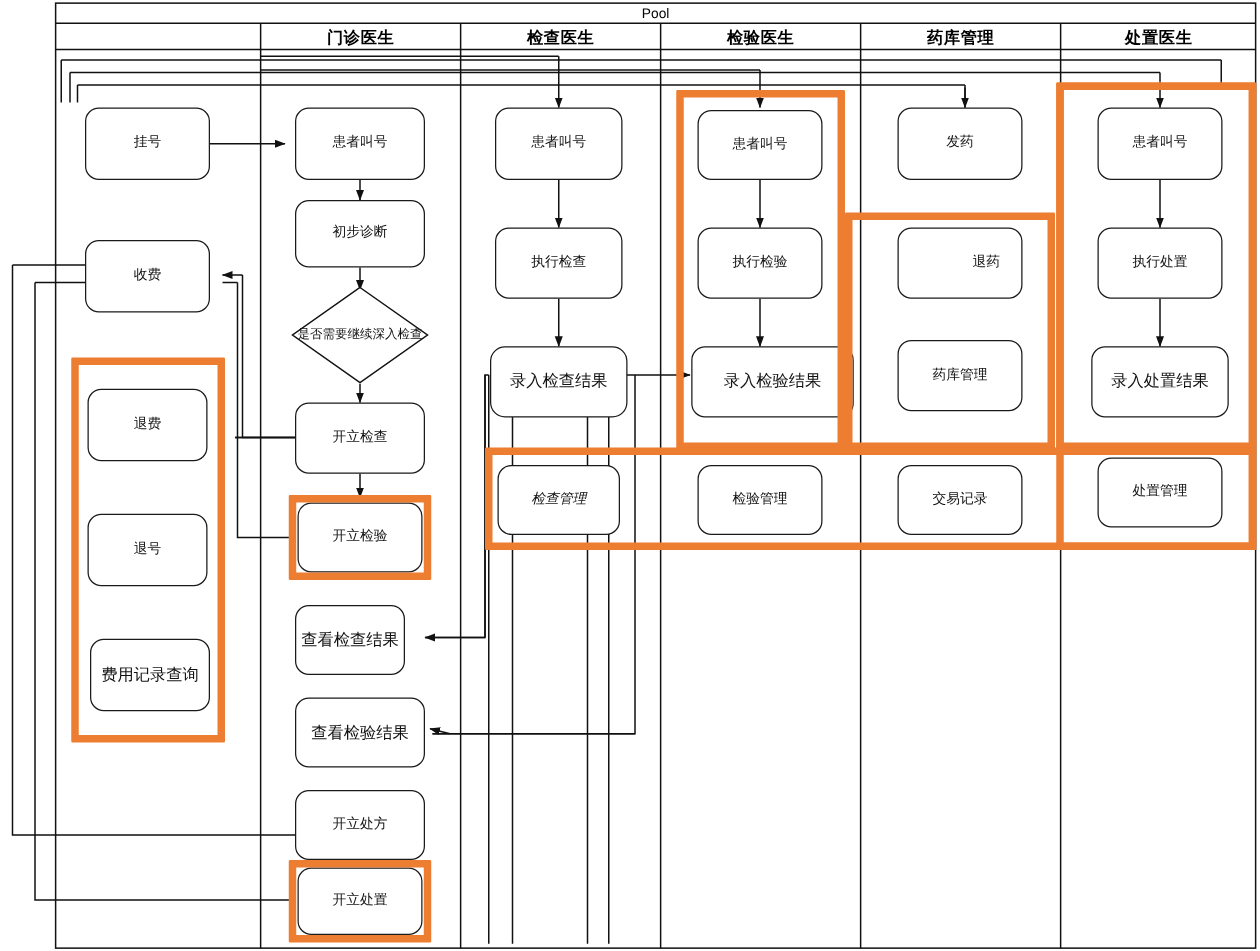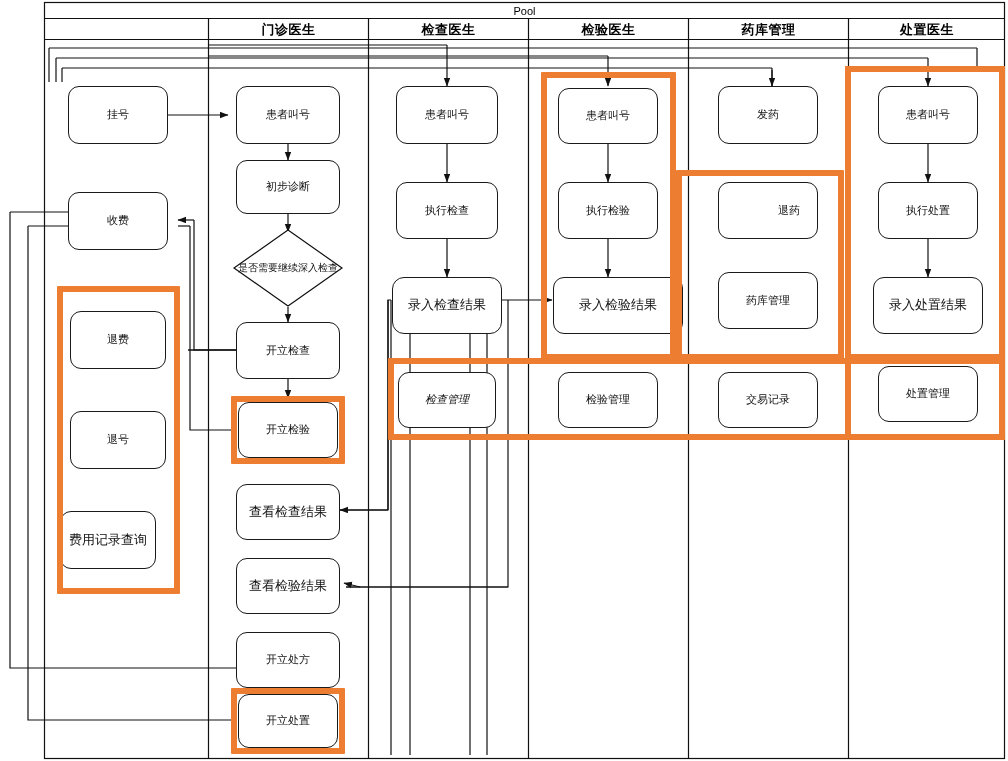--- a/index.html
+++ b/index.html
@@ -134,35 +134,35 @@
   <div class="lane-title" style="left:209px;top:19px;width:159px;height:21px;">门诊医生</div>
   <div class="lane-title" style="left:369px;top:19px;width:159px;height:21px;">检查医生</div>
   <div class="lane-title" style="left:529px;top:19px;width:159px;height:21px;">检验医生</div>
   <div class="lane-title" style="left:689px;top:19px;width:159px;height:21px;">药库管理</div>
   <div class="lane-title" style="left:849px;top:19px;width:156px;height:21px;">处置医生</div>
 
   <div class="node" style="left:68px;top:86px;width:100px;height:58px;">挂号</div>
   <div class="node" style="left:68px;top:192px;width:100px;height:58px;">收费</div>
   <div class="node" style="left:70px;top:311px;width:96px;height:58px;">退费</div>
   <div class="node" style="left:70px;top:411px;width:96px;height:58px;">退号</div>
-  <div class="node small" style="left:60px;top:511px;width:96px;height:58px;">费用记录查询</div>
+  <div class="node small" style="left:72px;top:511px;width:96px;height:58px;">费用记录查询</div>
 
   <div class="node" style="left:236px;top:86px;width:104px;height:58px;">患者叫号</div>
   <div class="node" style="left:236px;top:160px;width:104px;height:54px;">初步诊断</div>
 
   <div class="diamond-wrap" style="left:232px;top:228px;width:112px;height:80px;">
     <svg width="112" height="80" viewBox="0 0 112 80">
       <polygon points="56,2 110,40 56,78 2,40" fill="#fff" stroke="#111" stroke-width="1.2"></polygon>
     </svg>
     <div class="diamond-label">是否需要继续深入检查</div>
   </div>
 
   <div class="node" style="left:236px;top:322px;width:104px;height:57px;">开立检查</div>
   <div class="node" style="left:238px;top:402px;width:100px;height:56px;">开立检验</div>
-  <div class="node small" style="left:236px;top:484px;width:104px;height:56px;">查看检查结果</div>
+  <div class="node small" style="left:236px;top:484px;width:88px;height:56px;">查看检查结果</div>
   <div class="node small" style="left:236px;top:558px;width:104px;height:56px;">查看检验结果</div>
   <div class="node" style="left:236px;top:632px;width:104px;height:56px;">开立处方</div>
   <div class="node" style="left:238px;top:694px;width:100px;height:54px;">开立处置</div>
 
   <div class="node" style="left:396px;top:86px;width:102px;height:58px;">患者叫号</div>
   <div class="node" style="left:396px;top:182px;width:102px;height:57px;">执行检查</div>
   <div class="node small" style="left:392px;top:277px;width:110px;height:57px;border-radius:12px;">录入检查结果</div>
   <div class="node" style="left:398px;top:372px;width:98px;height:56px;font-style:italic;">检查管理</div>
 
   <div class="node" style="left:558px;top:88px;width:100px;height:56px;">患者叫号</div>

